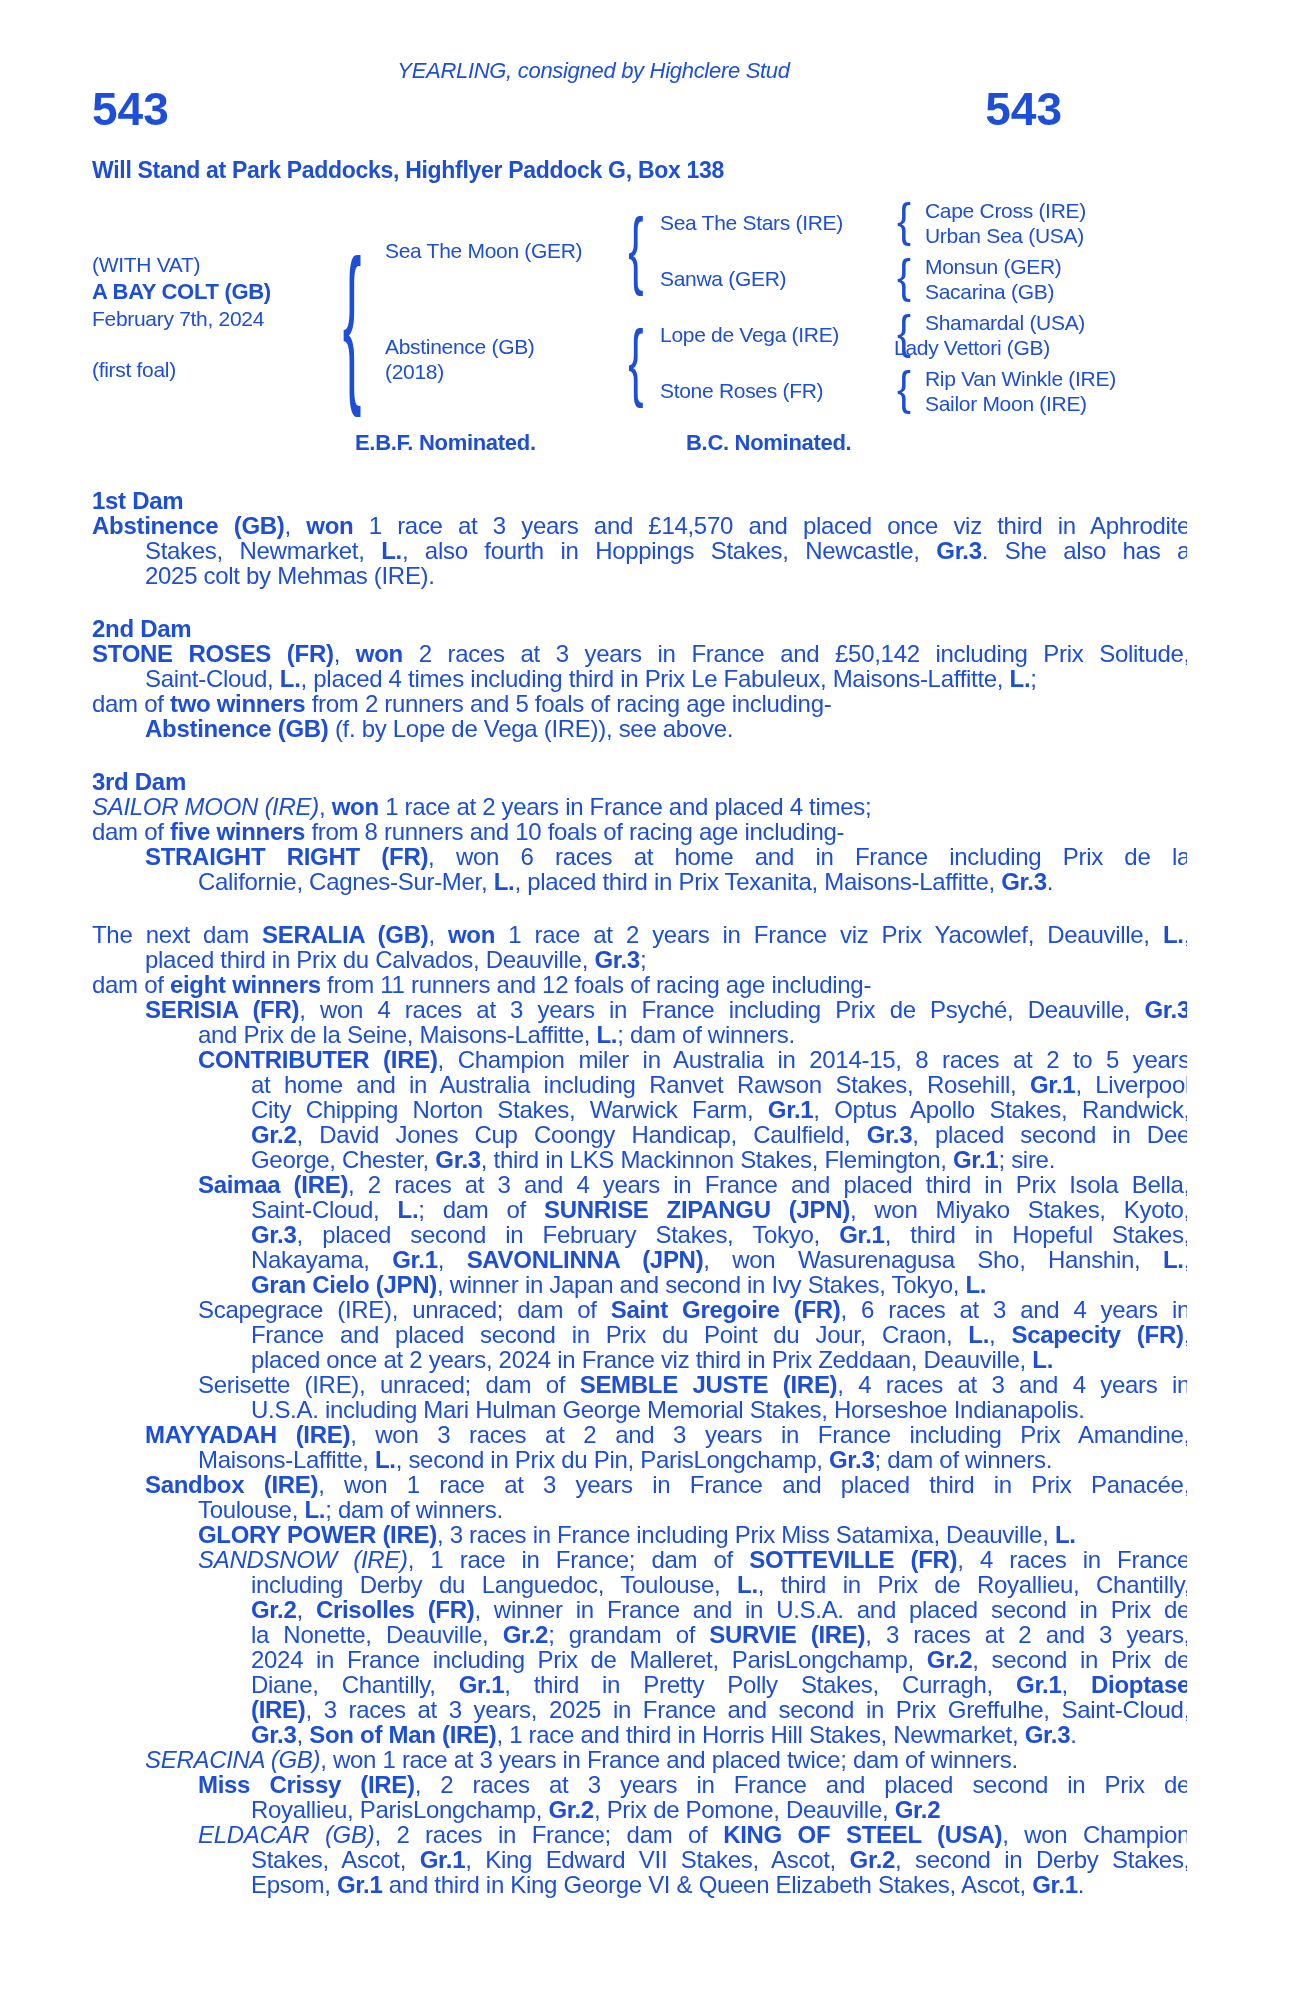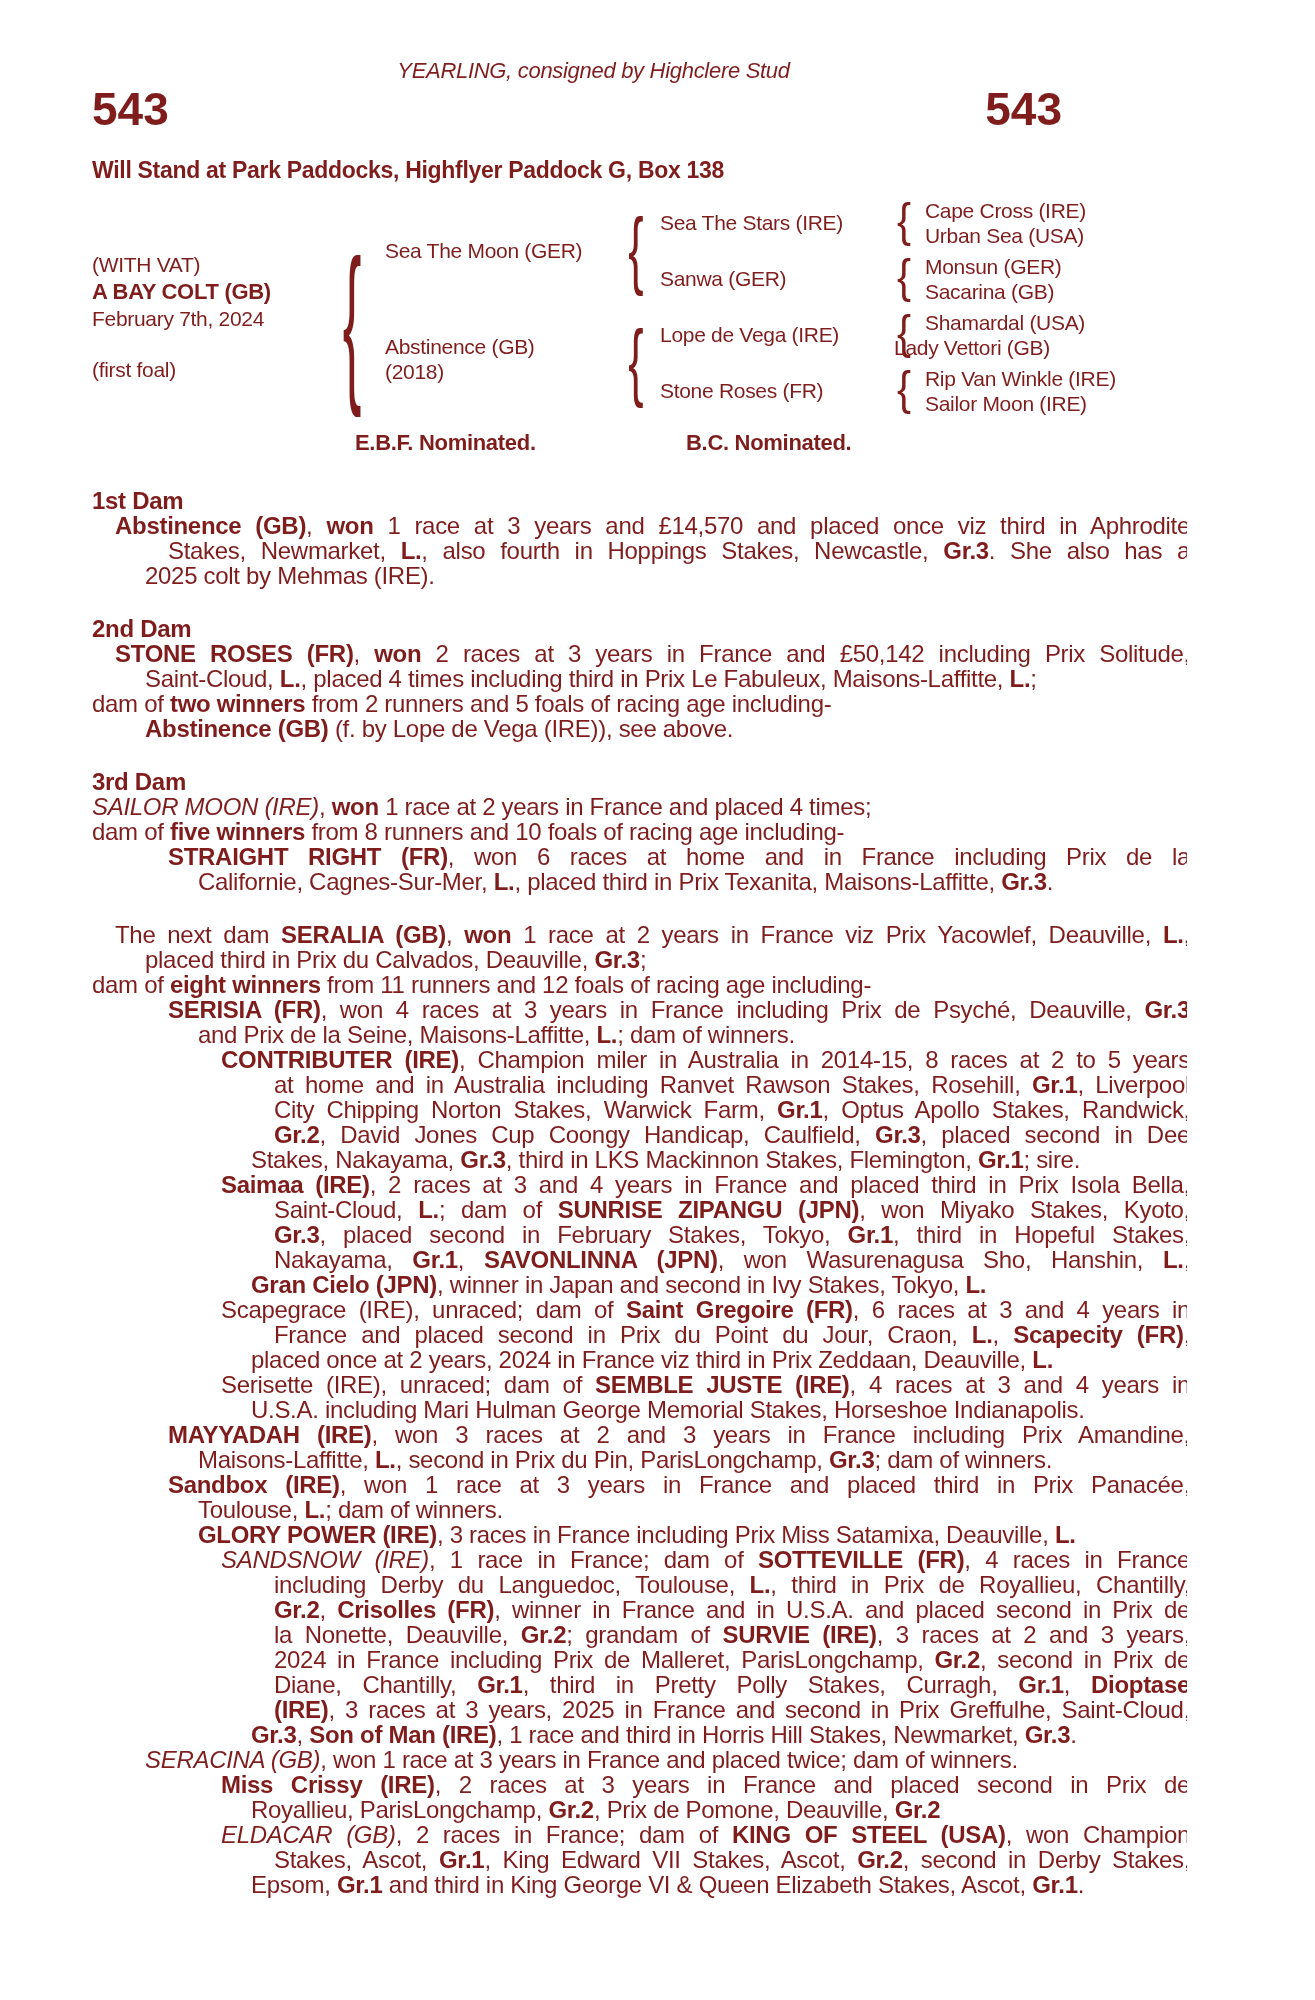--- a/index.html
+++ b/index.html
@@ -2,21 +2,21 @@
 <html><head>
 <meta charset="utf-8">
 <style>
   html,body{margin:0;padding:0;background:#ffffff;}
   .page{
     position:relative;
     width:1187px;height:2000px;
     background:#ffffff;
     overflow:hidden;
     font-family:"Liberation Sans",sans-serif;
-    color:#7f1d1d;
+    color:#1d4ed8;
     letter-spacing:-0.3px;
   }
   
   .consign-title{
     position:absolute;top:58px;left:0;width:100%;
     text-align:center;font-style:italic;font-size:22px;font-weight:400;
   }
   .lot{position:absolute;top:82px;font-size:46px;font-weight:700;letter-spacing:0;}
   .lot-left{left:92px;}
   .lot-right{right:125px;}
@@ -63,21 +63,21 @@
   .brace-sm.b1{top:6px;} .brace-sm.b2{top:62px;} .brace-sm.b3{top:118px;} .brace-sm.b4{top:174px;}
   .nominations{position:absolute;top:240px;left:0;width:100%;font-weight:700;font-size:22px;}
   .nom-ebf{position:absolute;left:263px;white-space:nowrap;}
   .nom-bc{position:absolute;left:594px;white-space:nowrap;text-align:center;}
   
   .body-text{
     position:absolute;top:488px;left:92px;width:1098px;
     font-size:24px;line-height:25px;
   }
   .line{text-align:justify;text-align-last:left;}
-  .line.j{text-align-last:justify;margin-left:23px;}
+  .line.j{text-align-last:justify;}
   .hd{font-weight:700;}
   .ind0{padding-left:0;}
   .ind1{padding-left:53px;}
   .ind2{padding-left:106px;}
   .ind3{padding-left:159px;}
   .gap{height:28px;}
   .s-b{font-weight:700;}
   .s-i{font-style:italic;}
 </style>
 </head>
@@ -164,21 +164,21 @@
       <div class="gap"></div>
       <div class="line ind0 j"><span class="s-n">The next dam </span><span class="s-b">SERALIA (GB)</span><span class="s-n">, </span><span class="s-b">won</span><span class="s-n"> 1 race at 2 years in France viz Prix Yacowlef, Deauville, </span><span class="s-b">L.</span><span class="s-n">,</span></div>
       <div class="line ind1"><span class="s-n">placed third in Prix du Calvados, Deauville, </span><span class="s-b">Gr.3</span><span class="s-n">;</span></div>
       <div class="line ind0"><span class="s-n">dam of </span><span class="s-b">eight winners</span><span class="s-n"> from 11 runners and 12 foals of racing age including-</span></div>
       <div class="line ind1 j"><span class="s-b">SERISIA (FR)</span><span class="s-n">, won 4 races at 3 years in France including Prix de Psyché, Deauville, </span><span class="s-b">Gr.3</span></div>
       <div class="line ind2"><span class="s-n">and Prix de la Seine, Maisons-Laffitte, </span><span class="s-b">L.</span><span class="s-n">; dam of winners.</span></div>
       <div class="line ind2 j"><span class="s-b">CONTRIBUTER (IRE)</span><span class="s-n">, Champion miler in Australia in 2014-15, 8 races at 2 to 5 years</span></div>
       <div class="line ind3 j"><span class="s-n">at home and in Australia including Ranvet Rawson Stakes, Rosehill, </span><span class="s-b">Gr.1</span><span class="s-n">, Liverpool</span></div>
       <div class="line ind3 j"><span class="s-n">City Chipping Norton Stakes, Warwick Farm, </span><span class="s-b">Gr.1</span><span class="s-n">, Optus Apollo Stakes, Randwick,</span></div>
       <div class="line ind3 j"><span class="s-b">Gr.2</span><span class="s-n">, David Jones Cup Coongy Handicap, Caulfield, </span><span class="s-b">Gr.3</span><span class="s-n">, placed second in Dee</span></div>
-      <div class="line ind3"><span class="s-n">Stakes, Nakayama, </span><span class="s-b">Gr.3</span><span class="s-n">, third in LKS Mackinnon Stakes, Flemington, </span><span class="s-b">Gr.1</span><span class="s-n">; sire.</span></div>
+      <div class="line ind3"><span class="s-n">George, Chester, </span><span class="s-b">Gr.3</span><span class="s-n">, third in LKS Mackinnon Stakes, Flemington, </span><span class="s-b">Gr.1</span><span class="s-n">; sire.</span></div>
       <div class="line ind2 j"><span class="s-b">Saimaa (IRE)</span><span class="s-n">, 2 races at 3 and 4 years in France and placed third in Prix Isola Bella,</span></div>
       <div class="line ind3 j"><span class="s-n">Saint-Cloud, </span><span class="s-b">L.</span><span class="s-n">; dam of </span><span class="s-b">SUNRISE ZIPANGU (JPN)</span><span class="s-n">, won Miyako Stakes, Kyoto,</span></div>
       <div class="line ind3 j"><span class="s-b">Gr.3</span><span class="s-n">, placed second in February Stakes, Tokyo, </span><span class="s-b">Gr.1</span><span class="s-n">, third in Hopeful Stakes,</span></div>
       <div class="line ind3 j"><span class="s-n">Nakayama, </span><span class="s-b">Gr.1</span><span class="s-n">, </span><span class="s-b">SAVONLINNA (JPN)</span><span class="s-n">, won Wasurenagusa Sho, Hanshin, </span><span class="s-b">L.</span><span class="s-n">,</span></div>
       <div class="line ind3"><span class="s-b">Gran Cielo (JPN)</span><span class="s-n">, winner in Japan and second in Ivy Stakes, Tokyo, </span><span class="s-b">L.</span></div>
       <div class="line ind2 j"><span class="s-n">Scapegrace (IRE), unraced; dam of </span><span class="s-b">Saint Gregoire (FR)</span><span class="s-n">, 6 races at 3 and 4 years in</span></div>
       <div class="line ind3 j"><span class="s-n">France and placed second in Prix du Point du Jour, Craon, </span><span class="s-b">L.</span><span class="s-n">, </span><span class="s-b">Scapecity (FR)</span><span class="s-n">,</span></div>
       <div class="line ind3"><span class="s-n">placed once at 2 years, 2024 in France viz third in Prix Zeddaan, Deauville, </span><span class="s-b">L.</span></div>
       <div class="line ind2 j"><span class="s-n">Serisette (IRE), unraced; dam of </span><span class="s-b">SEMBLE JUSTE (IRE)</span><span class="s-n">, 4 races at 3 and 4 years in</span></div>
       <div class="line ind3"><span class="s-n">U.S.A. including Mari Hulman George Memorial Stakes, Horseshoe Indianapolis.</span></div>

